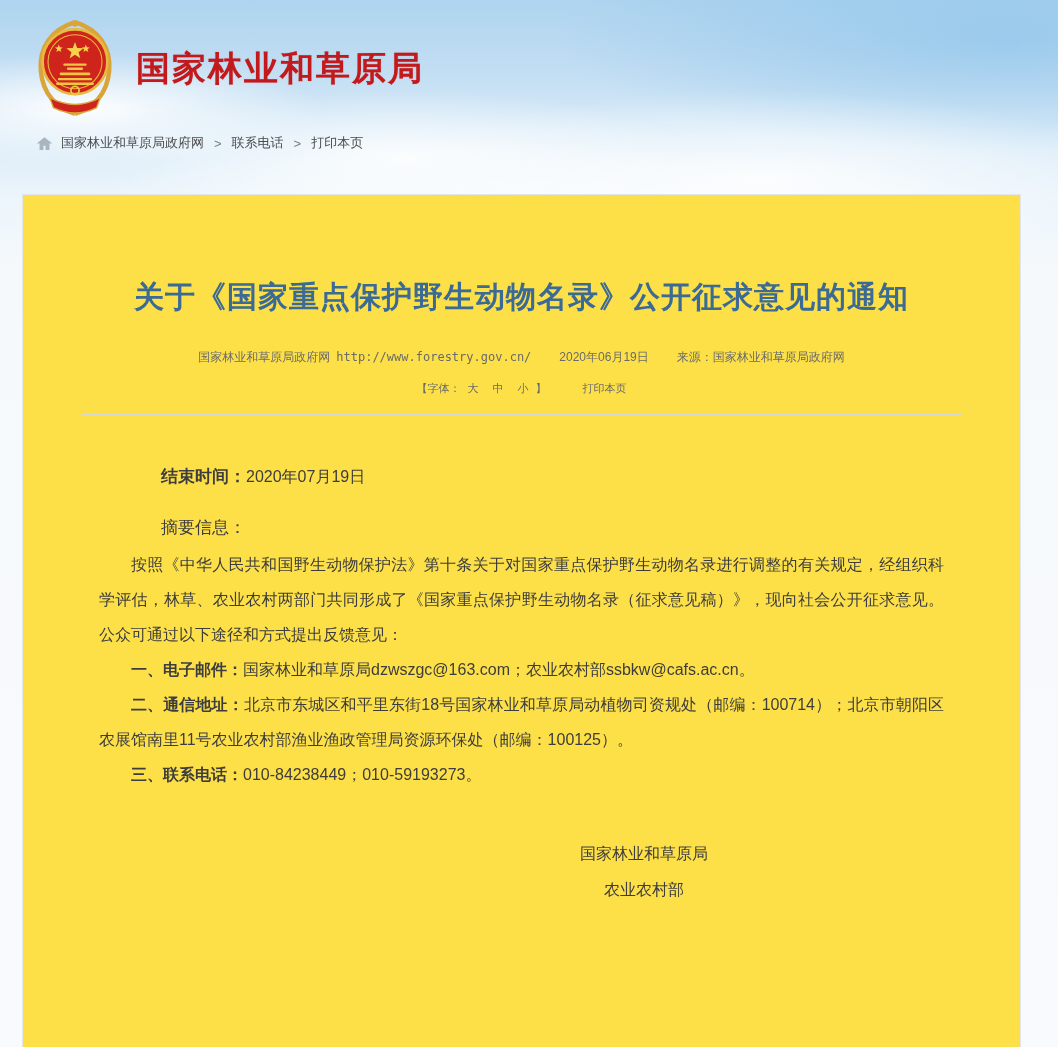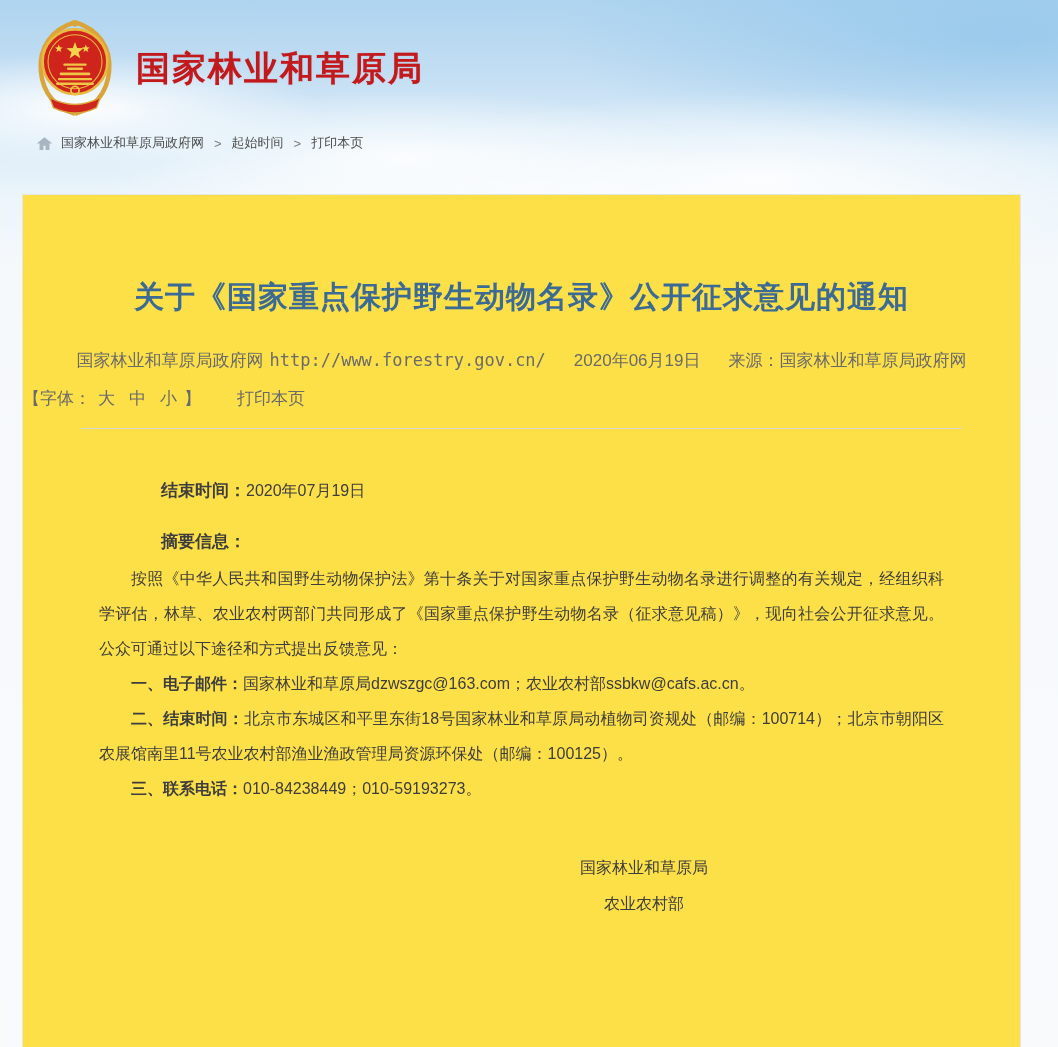--- a/index.html
+++ b/index.html
@@ -31,36 +31,36 @@
   .breadcrumb a{color:#4c4c4c;text-decoration:none;cursor:pointer;}
   .home-ico{width:17px;height:15px;}
 
   
   .panel{position:absolute;left:22px;top:166px;width:999px;height:881px;background:#fde047;
     border:1px solid #e3e6e9;border-bottom:none;z-index:2;box-sizing:border-box;margin-top:28px;}
 
   .doc-title{margin:82px 40px 0;text-align:center;color:#3b6a94;font-size:30px;
     font-weight:700;letter-spacing:1px;line-height:40px;}
 
-  .meta{margin-top:32px;text-align:center;font-size:17px;color:#6a6a6a;}
+  .meta{margin-top:32px;text-align:center;font-size:12px;color:#6a6a6a;}
   .meta .url{font-family:"DejaVu Sans Mono","Liberation Mono",monospace;margin-left:6px;}
   .meta .date{margin-left:28px;}
   .meta .src{margin-left:28px;}
 
-  .controls{margin-top:15px;text-align:left;font-size:17px;color:#6a6a6a;font-family:Liberation Serif, serif;}
+  .controls{margin-top:15px;text-align:center;font-size:11px;color:#6a6a6a;font-family:Liberation Serif, serif;}
   .controls .fs{margin:0 7px;cursor:pointer;}
   .controls .print{margin-left:36px;cursor:pointer;}
 
   .divider{border-bottom:1px solid #d8d8d8;margin:18px 58px 0;}
 
   .article{padding:24px 76px 0;font-size:16px;color:#3d3d3d;line-height:35px;}
   .field{padding-left:62px;margin-top:14px;font-size:17px;font-weight:700;line-height:35px;}
   .field .value{font-weight:400;font-size:16px;}
   .field.gap{margin-top:20px;}
-  .summary-label{padding-left:62px;margin-top:16px;font-size:17px;font-weight:700;line-height:35px;}
+  .summary-label{padding-left:62px;margin-top:16px;font-size:17px;font-weight:400;line-height:35px;}
   .para{margin:2px 0 0;text-indent:2em;text-align:justify;}
   .list-item{margin:0;text-indent:2em;text-align:justify;}
   .list-item .lbl{font-weight:700;font-family:Liberation Serif, serif;}
   .deadline{margin:0;text-indent:2em;}
 
   .attachments{margin-top:32px;}
   .attach-line1{margin:0;}
   .attach-line2{margin:0;padding-left:3em;}
   .attach-link{color:#3d3d3d;text-decoration:none;cursor:pointer;}
 
@@ -94,21 +94,21 @@
     <div class="l1">国家林业和草原局</div>
   </div>
 </div>
 
 <div class="breadcrumb">
   <svg class="home-ico" viewBox="0 0 24 20">
     <path d="M12,1 L1,10 h4 v9 h5.5 v-6 h3 v6 H19 v-9 h4 Z" fill="#a9b6c2"></path>
   </svg>
   <a>国家林业和草原局政府网</a>
   <span class="sep">&gt;</span>
-  <a>起始时间</a>
+  <a>联系电话</a>
   <span class="sep">&gt;</span>
   <a>打印本页</a>
 </div>
 
 <div class="panel">
 
   <h1 class="doc-title">关于《国家重点保护野生动物名录》公开征求意见的通知</h1>
 
   <div class="meta">
     <span>国家林业和草原局政府网</span><span class="url">http://www.forestry.gov.cn/</span><span class="date">2020年06月19日</span><span class="src">来源：国家林业和草原局政府网</span>
@@ -129,21 +129,21 @@
 
     <div class="summary-label">摘要信息：</div>
 
     <p class="para">按照《中华人民共和国野生动物保护法》第十条关于对国家重点保护野生动物名录进行调整的有关规定，经组织科学评估，林草、农业农村两部门共同形成了《国家重点保护野生动物名录（征求意见稿）》，现向社会公开征求意见。公众可通过以下途径和方式提出反馈意见：</p>
 
     <p class="list-item">
       <span class="lbl">一、电子邮件：</span><span>国家林业和草原局dzwszgc@163.com；农业农村部ssbkw@cafs.ac.cn。</span>
     </p>
 
     <p class="list-item">
-      <span class="lbl">二、结束时间：</span><span>北京市东城区和平里东街18号国家林业和草原局动植物司资规处（邮编：100714）；北京市朝阳区农展馆南里11号农业农村部渔业渔政管理局资源环保处（邮编：100125）。</span>
+      <span class="lbl">二、通信地址：</span><span>北京市东城区和平里东街18号国家林业和草原局动植物司资规处（邮编：100714）；北京市朝阳区农展馆南里11号农业农村部渔业渔政管理局资源环保处（邮编：100125）。</span>
     </p>
 
     <p class="list-item">
       <span class="lbl">三、联系电话：</span><span>010-84238449；010-59193273。</span>
     </p>
 
 
 
     <div class="signature">
       <div>国家林业和草原局</div>

